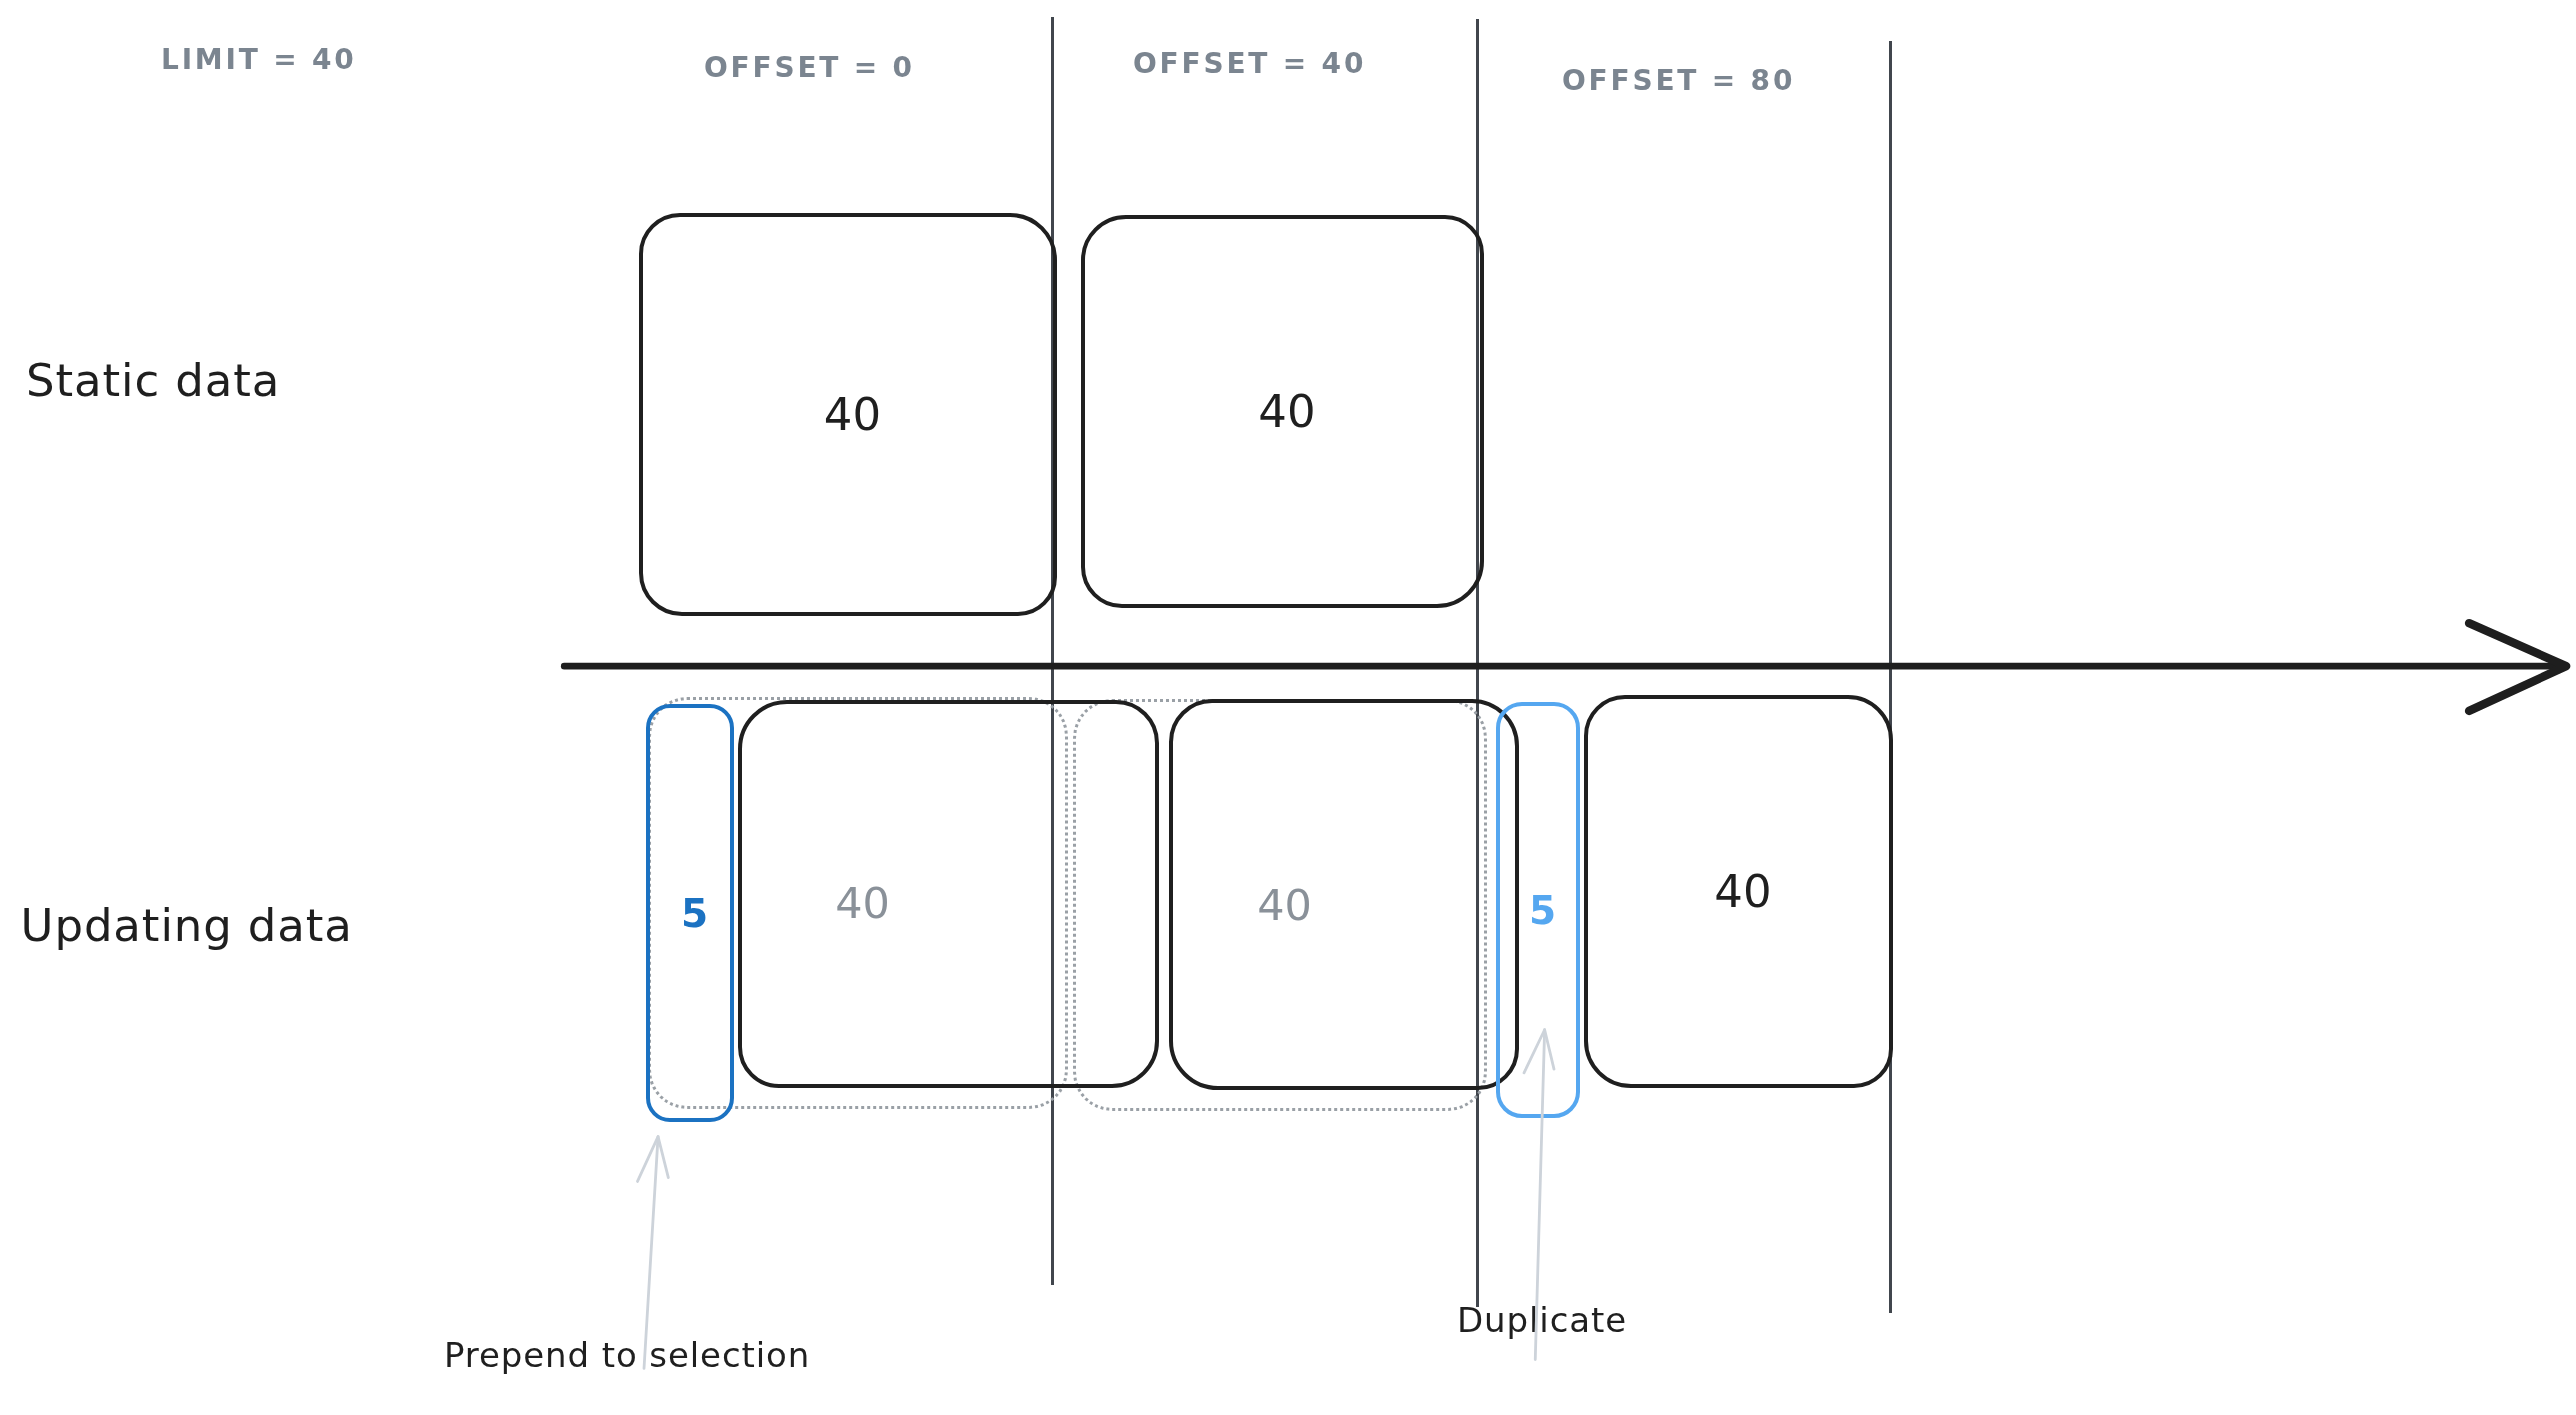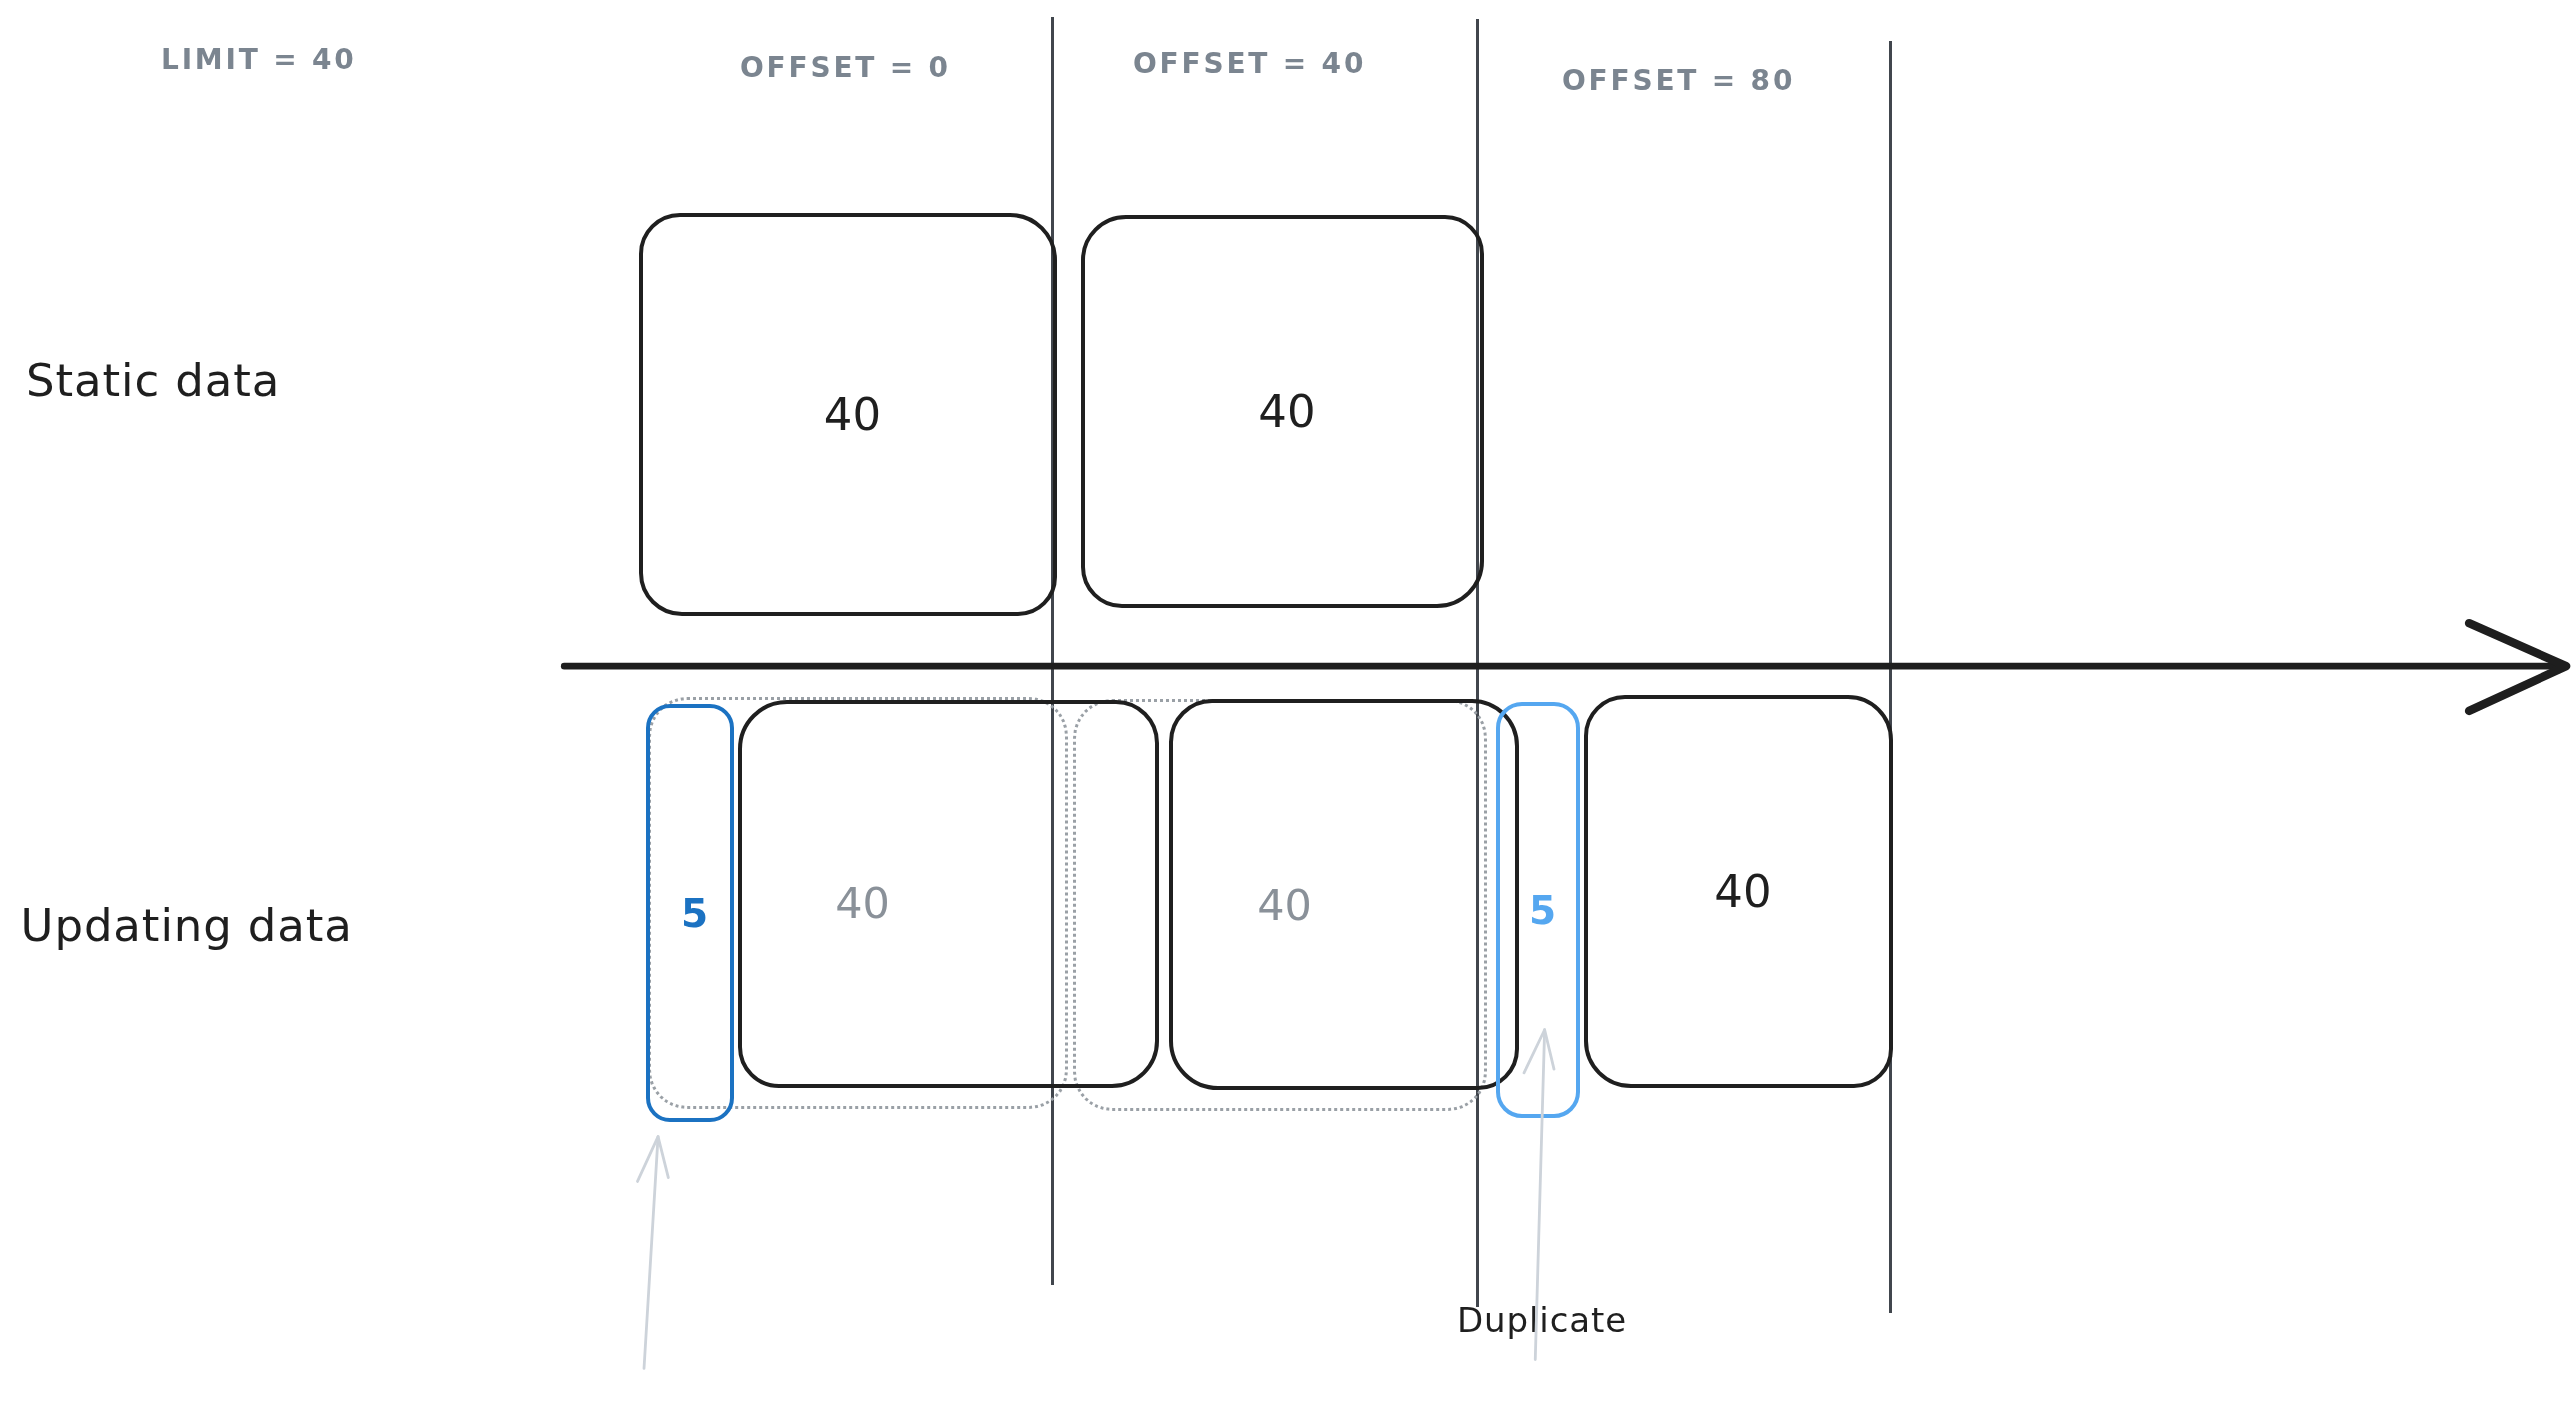--- a/index.html
+++ b/index.html
@@ -35,21 +35,21 @@
   svg{ position:absolute; overflow:visible; }
   .mainarrow{ z-index:2; }
   .lightarrow{ z-index:6; }
 </style>
 </head>
 <body>
 
 <div id="canvas" style="--blue: #1b72c2; --blue-light: #55a7f0; --muted: #7b8590; --dash: #9aa0a6; --ink: #1f1f1f;">
 
   <div class="hdr" style="left:161px; top:43px;">LIMIT = 40</div>
-  <div class="hdr" style="left:740px; top:51px;">OFFSET = 0</div>
+  <div class="hdr" style="left:704px; top:51px;">OFFSET = 0</div>
   <div class="hdr" style="left:1133px; top:47px;">OFFSET = 40</div>
   <div class="hdr" style="left:1562px; top:64px;">OFFSET = 80</div>
 
   <div class="rowlbl" style="left:26px; top:354px;">Static data</div>
   <div class="rowlbl" style="left:20.6px; top:899px;">Updating data</div>
 
   <div class="vline" style="left:1051px; top:17px; height:1268px;"></div>
   <div class="vline" style="left:1476px; top:19px; height:1288px;"></div>
   <div class="vline" style="left:1889px; top:41px; height:1272px;"></div>
 
@@ -90,16 +90,17 @@
   <svg class="lightarrow" style="left:614px; top:1116px;" width="75" height="258" viewBox="0 0 80 276">
     <line x1="32" y1="270" x2="47" y2="22" stroke="#cdd3da" stroke-width="3" stroke-linecap="round"></line>
     <polyline points="25,70 47,22 58,66" fill="none" stroke="#cdd3da" stroke-width="3" stroke-linecap="round" stroke-linejoin="round"></polyline>
   </svg>
 
   <svg class="lightarrow" style="left:1509px; top:1011px;" width="75" height="356" viewBox="0 0 80 380">
     <line x1="28" y1="372" x2="38" y2="20" stroke="#cdd3da" stroke-width="3" stroke-linecap="round"></line>
     <polyline points="16,66 38,20 48,62" fill="none" stroke="#cdd3da" stroke-width="3" stroke-linecap="round" stroke-linejoin="round"></polyline>
   </svg>
 
+  <div class="anno" style="left:444px; top:1335px;">Prepend to selection</div>
   <div class="anno" style="left:1447px; top:1300px;margin-left:10px;">Duplicate</div>
 
 </div>
 
 
 </body></html>

